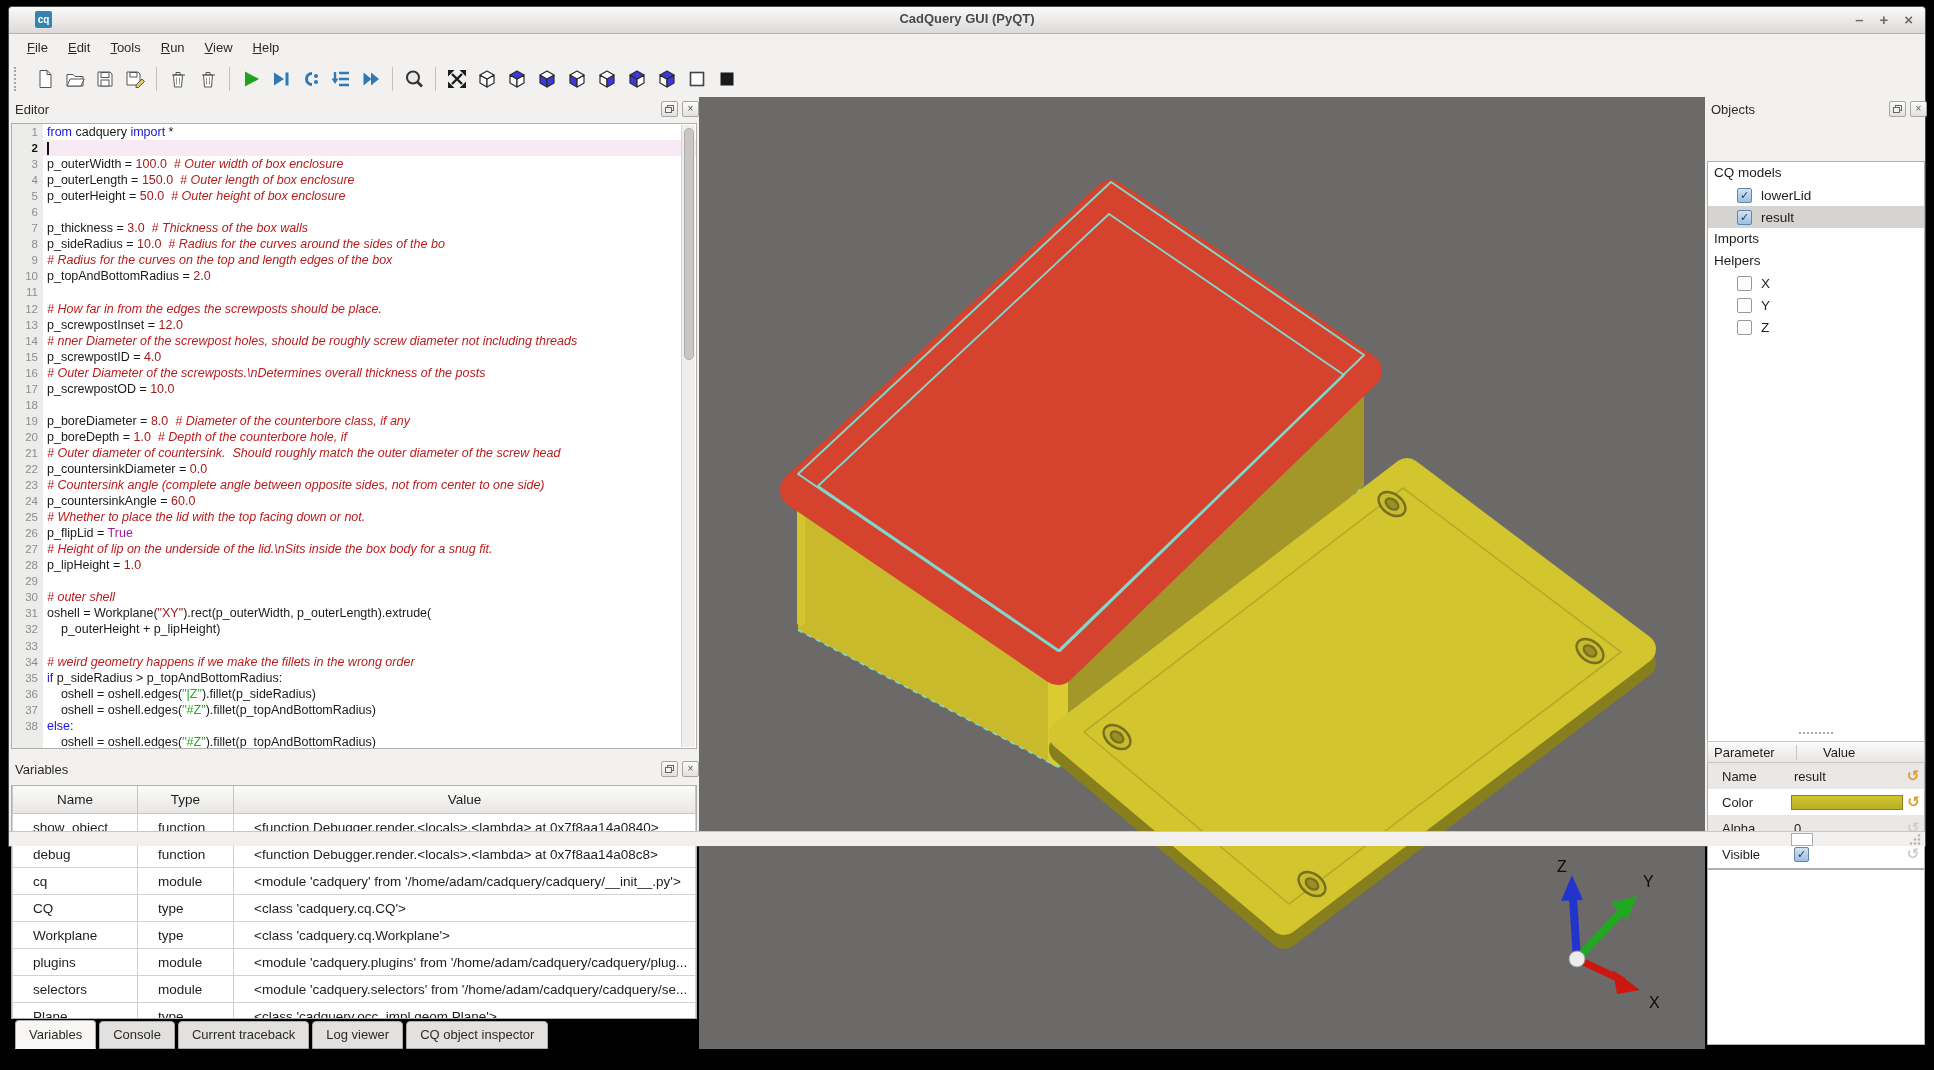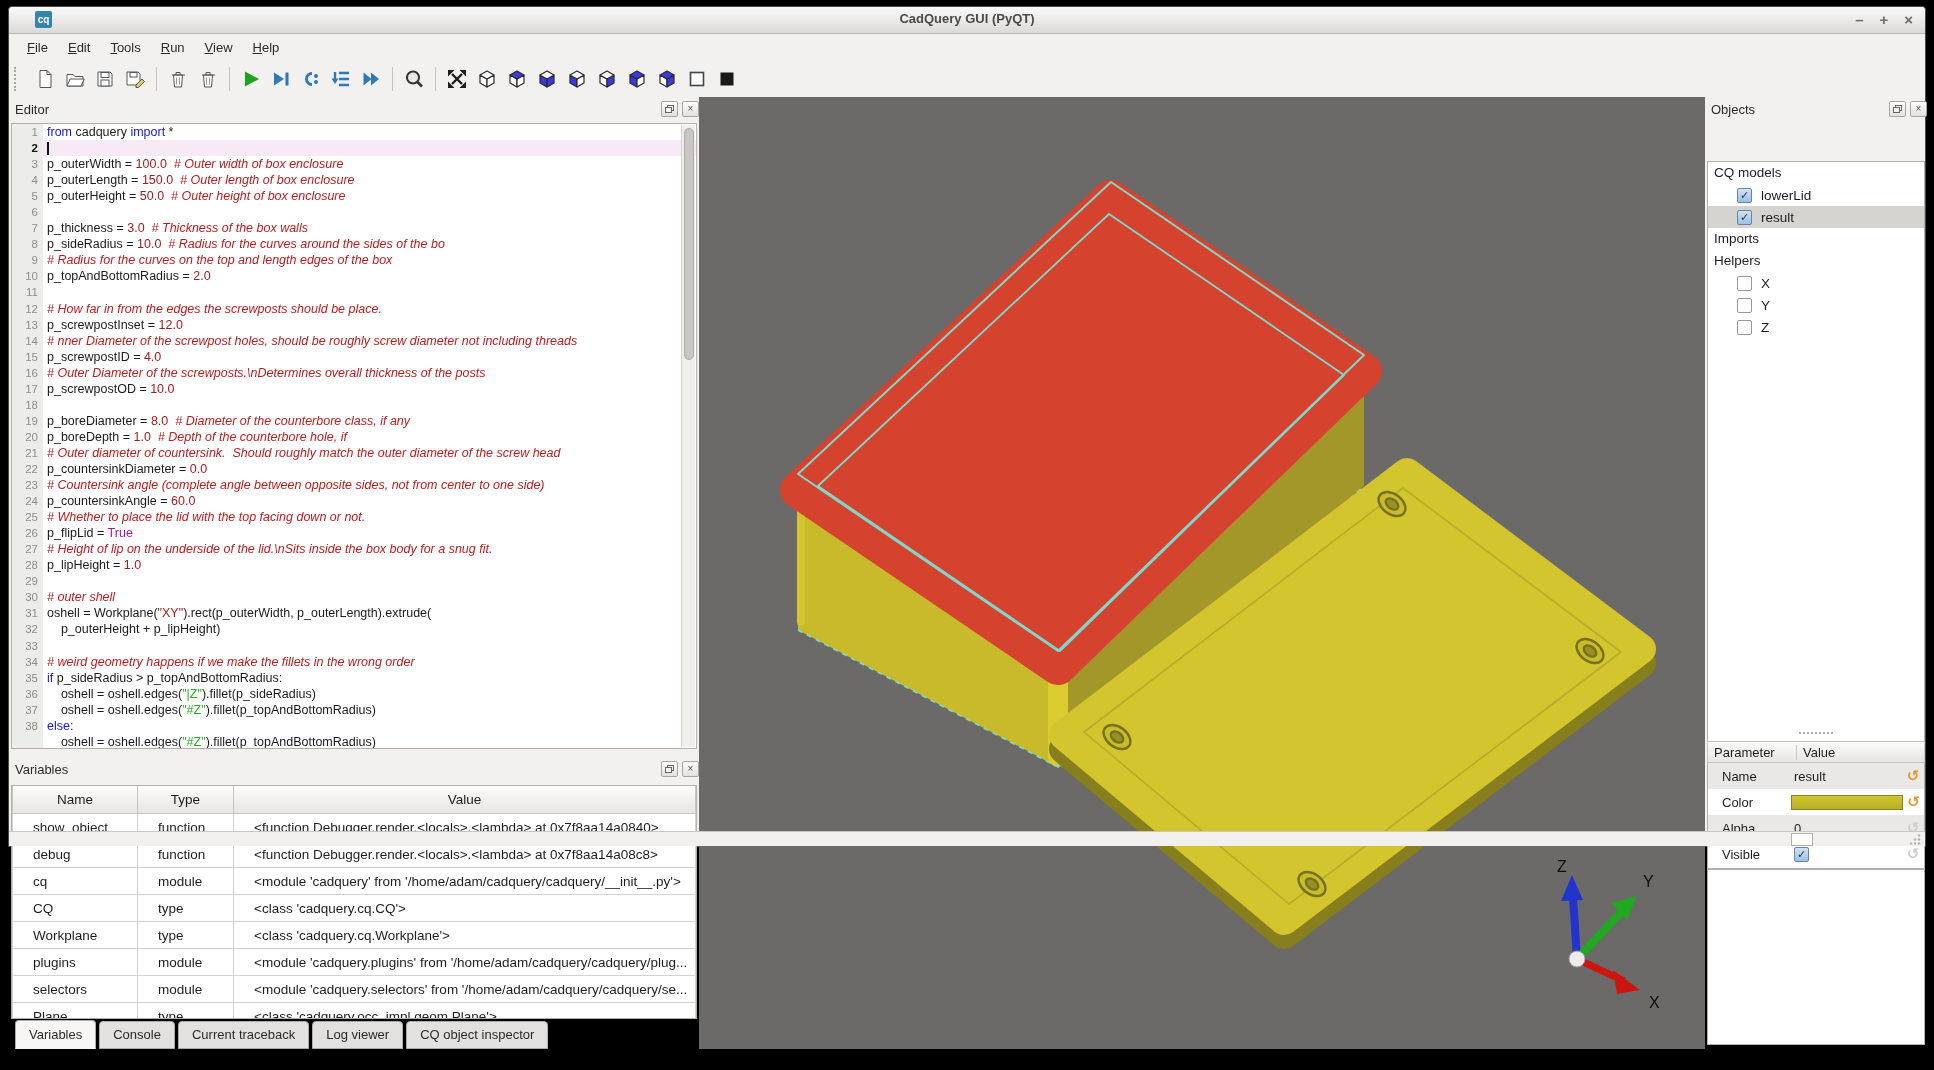--- a/index.html
+++ b/index.html
@@ -512,21 +512,21 @@
         <span>Y</span>
       </div>
       <div class="tree-item">
         <span class="cb"></span>
         <span>Z</span>
       </div>
     </div>
 
   <div style="position:absolute;left:1790px;top:725px;width:34px;height:5px;border-top:2px dotted #a8a6a3;"></div>
 
-  <div class="param-head" style="left:1698px;top:734px;width:218px;height:22px;">
+  <div class="param-head" style="left:1698px;top:734px;width:218px;height:22px;gap:20px;">
     <span class="c1">Parameter</span>
     <span class="c2">Value</span>
   </div>
   <div class="param-rows" style="left:1698px;top:756px;width:218px;height:106px;" id="param-rows">
       <div class="param-row alt">
         <span class="pname">Name</span>
         <span class="pval">
           <span>result</span>
         </span>
         <span class="reset active">↺</span>

